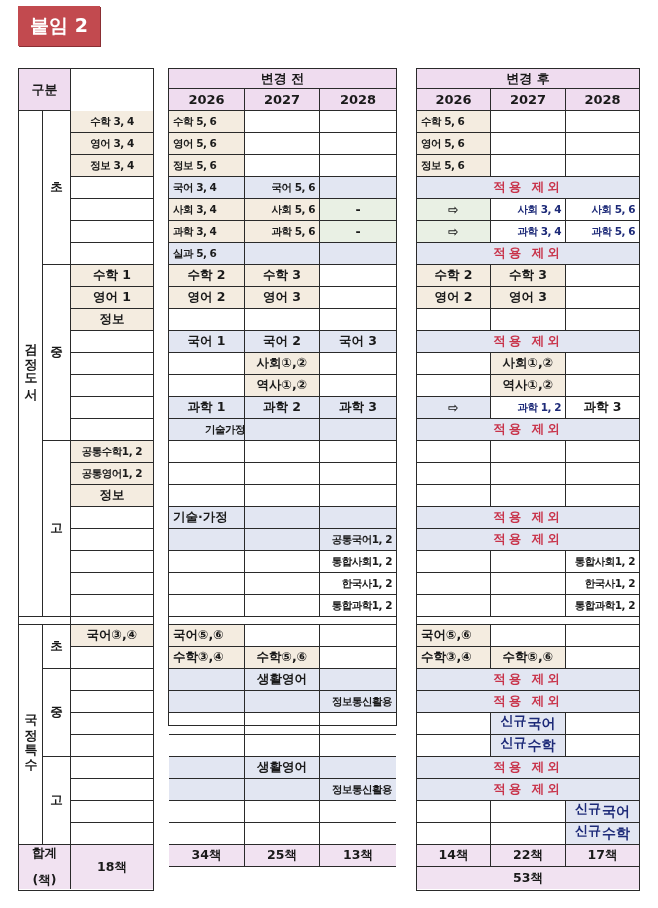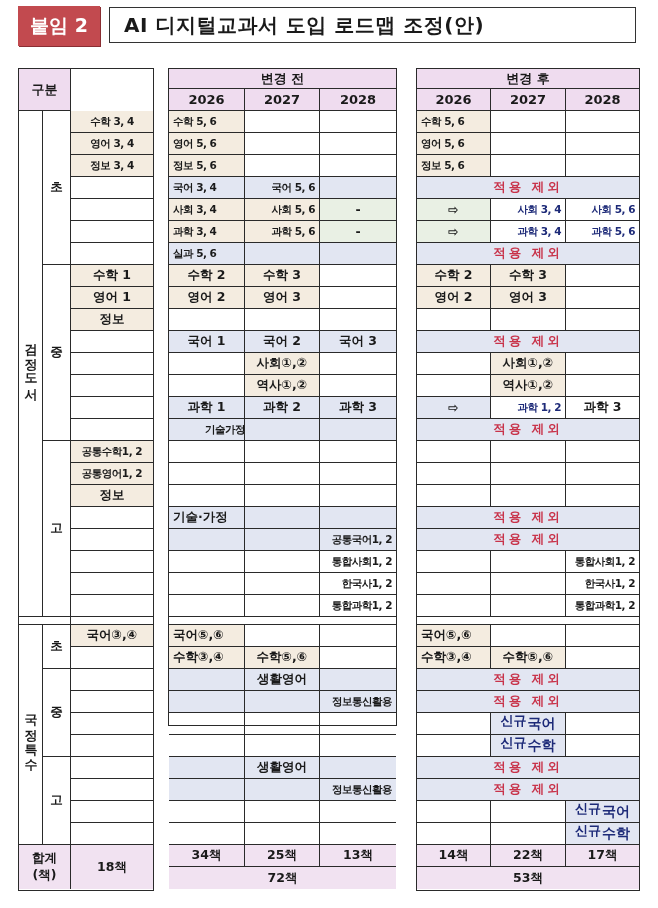--- a/index.html
+++ b/index.html
@@ -29,21 +29,20 @@
   .sup { font-size: 13px; vertical-align: top; position: relative; top: -3px; margin-right: 1px; }
   .right { justify-content: flex-end; padding-right: 4px; }
   .left { justify-content: flex-start; padding-left: 4px; }
   .noborder-r { border-right: none; }
 </style>
 </head>
 <body>
 
 <div class="title-bar">
   <div class="badge">붙임 2</div>
-  <div class="title-box">AI 디지털교과서 도입 로드맵 조정(안)</div>
 </div>
 
 <div class="block" id="left" style="left: 18px; width: 136px; height: 823px;">
     <div class="cell hdr" style="left: 0px; top: 0px; width: 52px; height: 42px;">구분</div>
     <div class="cell vert" style="left: 0px; top: 42px; width: 24px; height: 506px;">검정도서</div>
     <div class="cell " style="left: 24px; top: 42px; width: 28px; height: 154px;">초</div>
     <div class="cell " style="left: 24px; top: 196px; width: 28px; height: 176px;">중</div>
     <div class="cell " style="left: 24px; top: 372px; width: 28px; height: 176px;">고</div>
     <div class="cell " style="left: 0px; top: 548px; width: 52px; height: 8px;"></div>
     <div class="cell vert" style="left: 0px; top: 556px; width: 24px; height: 220px;">국정특수</div>
@@ -77,21 +76,21 @@
     <div class="cell noborder-r beige" style="left: 52px; top: 556px; width: 82px; height: 22px;">국어③,④</div>
     <div class="cell noborder-r " style="left: 52px; top: 578px; width: 82px; height: 22px;"></div>
     <div class="cell noborder-r " style="left: 52px; top: 600px; width: 82px; height: 22px;"></div>
     <div class="cell noborder-r " style="left: 52px; top: 622px; width: 82px; height: 22px;"></div>
     <div class="cell noborder-r " style="left: 52px; top: 644px; width: 82px; height: 22px;"></div>
     <div class="cell noborder-r " style="left: 52px; top: 666px; width: 82px; height: 22px;"></div>
     <div class="cell noborder-r " style="left: 52px; top: 688px; width: 82px; height: 22px;"></div>
     <div class="cell noborder-r " style="left: 52px; top: 710px; width: 82px; height: 22px;"></div>
     <div class="cell noborder-r " style="left: 52px; top: 732px; width: 82px; height: 22px;"></div>
     <div class="cell noborder-r " style="left: 52px; top: 754px; width: 82px; height: 22px;"></div>
-    <div class="cell pink" style="left: 0px; top: 776px; width: 52px; height: 44px; flex-direction: column; border-bottom: none;">
+    <div class="cell pink" style="left: 0px; top: 776px; width: 52px; height: 44px; flex-direction: column; border-bottom: none; justify-content: space-between;">
       <span>합계</span>
       <span>(책)</span>
     </div>
     <div class="cell pink noborder-r" style="left: 52px; top: 776px; width: 82px; height: 44px; border-bottom: none;">18책</div>
   </div>
 
 <div class="block" id="mid" style="left: 168px; width: 229px; height: 658px;">
     <div class="cell hdr noborder-r" style="left: 0px; top: 0px; width: 227px; height: 20px;">변경 전</div>
     <div class="cell hdr" style="left: 0px; top: 20px; width: 76px; height: 22px;">2026</div>
     <div class="cell hdr" style="left: 76px; top: 20px; width: 75px; height: 22px;">2027</div>
@@ -192,21 +191,20 @@
     <div class="cell noborder-r blue small right " style="left: 151px; top: 710px; width: 76px; height: 22px;">정보통신활용</div>
     <div class="cell " style="left: 0px; top: 732px; width: 76px; height: 22px;"></div>
     <div class="cell " style="left: 76px; top: 732px; width: 75px; height: 22px;"></div>
     <div class="cell noborder-r " style="left: 151px; top: 732px; width: 76px; height: 22px;"></div>
     <div class="cell " style="left: 0px; top: 754px; width: 76px; height: 22px;"></div>
     <div class="cell " style="left: 76px; top: 754px; width: 75px; height: 22px;"></div>
     <div class="cell noborder-r " style="left: 151px; top: 754px; width: 76px; height: 22px;"></div>
     <div class="cell pink" style="left: 0px; top: 776px; width: 76px; height: 22px;">34책</div>
     <div class="cell pink" style="left: 76px; top: 776px; width: 75px; height: 22px;">25책</div>
     <div class="cell pink noborder-r" style="left: 151px; top: 776px; width: 76px; height: 22px;">13책</div>
-    <div class="cell pink noborder-r" style="left: 0px; top: 798px; width: 227px; height: 22px; border-bottom: none;">72책</div>
   </div>
 
 <div class="block" id="right" style="left: 416px; width: 224px; height: 823px;">
     <div class="cell hdr noborder-r" style="left: 0px; top: 0px; width: 222px; height: 20px;">변경 후</div>
     <div class="cell hdr" style="left: 0px; top: 20px; width: 74px; height: 22px;">2026</div>
     <div class="cell hdr" style="left: 74px; top: 20px; width: 75px; height: 22px;">2027</div>
     <div class="cell hdr noborder-r" style="left: 149px; top: 20px; width: 73px; height: 22px;">2028</div>
     <div class="cell beige small right left " style="left: 0px; top: 42px; width: 74px; height: 22px;">
       <span>수학 5, 6</span>
     </div>

